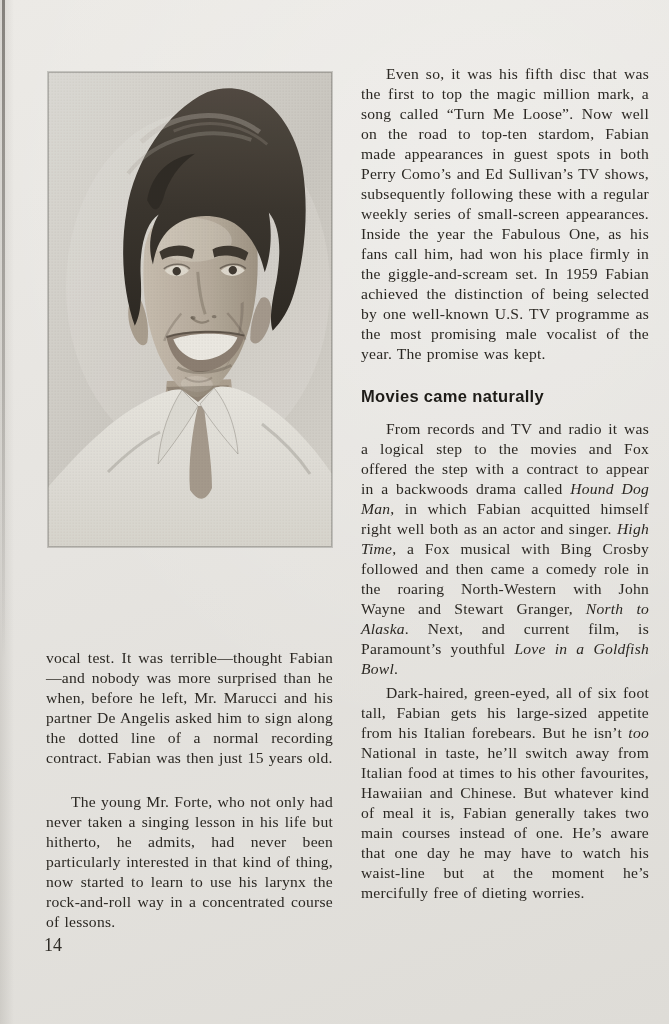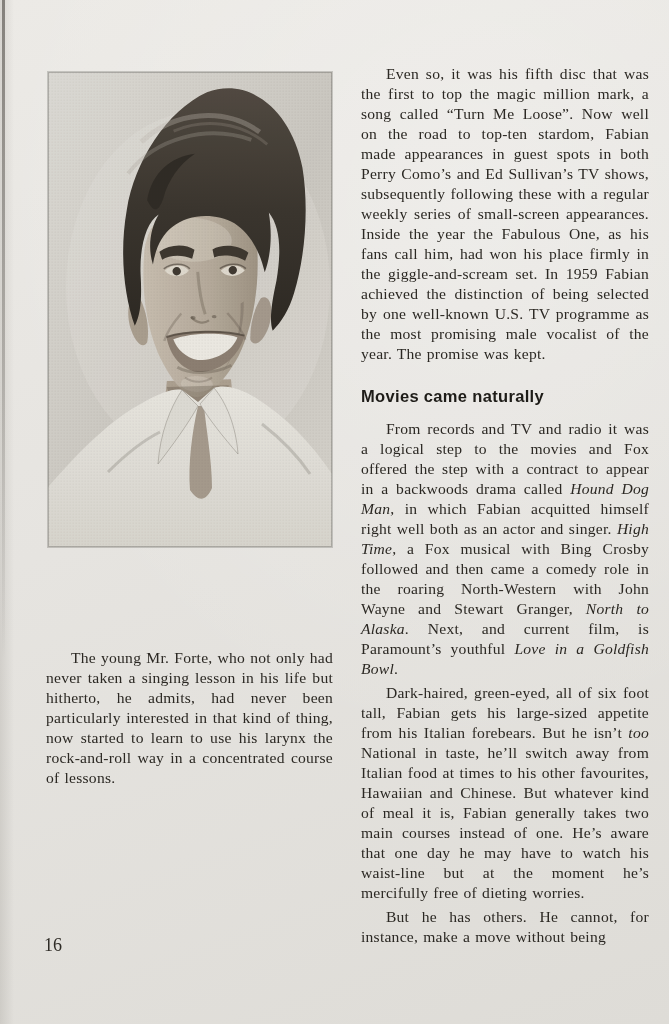--- a/index.html
+++ b/index.html
@@ -169,26 +169,26 @@
 
       <g>
         <rect width="284" height="475" fill="url(#halftone)"></rect>
         <rect x="0.5" y="0.5" width="283" height="474" fill="none" stroke="rgba(40,38,34,0.25)" stroke-width="1"></rect>
       </g>
     </svg>
   </figure>
 
 
   <section class="col col-left">
+    <p class="body-p">vocal test. It was terrible—thought Fabian—and nobody was more surprised than he when, before he left, Mr. Marucci and his partner De Angelis asked him to sign along the dotted line of a normal recording contract. Fabian was then just 15 years old.</p>
     <p class="body-p indent">The young Mr. Forte, who not only had never taken a singing lesson in his life but hitherto, he admits, had never been particularly interested in that kind of thing, now started to learn to use his larynx the rock-and-roll way in a concentrated course of lessons.</p>
   </section>
 
   <section class="col col-right">
     <p class="body-p indent">Even so, it was his fifth disc that was the first to top the magic million mark, a song called “Turn Me Loose”. Now well on the road to top-ten stardom, Fabian made appearances in guest spots in both Perry Como’s and Ed Sullivan’s TV shows, subsequently following these with a regular weekly series of small-screen appearances. Inside the year the Fabulous One, as his fans call him, had won his place firmly in the giggle-and-scream set. In 1959 Fabian achieved the distinction of being selected by one well-known U.S. TV programme as the most promising male vocalist of the year. The promise was kept.</p>
     <h2 class="heading">Movies came naturally</h2>
     <p class="body-p indent"><span>From records and TV and radio it was a logical step to the movies and Fox offered the step with a contract to appear in a backwoods drama called </span><i>Hound Dog Man</i><span>, in which Fabian acquitted himself right well both as an actor and singer. </span><i>High Time</i><span>, a Fox musical with Bing Crosby followed and then came a comedy role in the roaring North-Western with John Wayne and Stewart Granger, </span><i>North to Alaska</i><span>. Next, and current film, is Paramount’s youthful </span><i>Love in a Goldfish Bowl</i><span>.</span></p>
     <p class="body-p indent"><span>Dark-haired, green-eyed, all of six foot tall, Fabian gets his large-sized appetite from his Italian forebears. But he isn’t </span><i>too</i><span> National in taste, he’ll switch away from Italian food at times to his other favourites, Hawaiian and Chinese. But whatever kind of meal it is, Fabian generally takes two main courses instead of one. He’s aware that one day he may have to watch his waist-line but at the moment he’s mercifully free of dieting worries.</span></p>
-    <p class="body-p indent">But he has others. He cannot, for instance, make a move without being</p>
   </section>
 
-  <div class="pagenum">16</div>
+  <div class="pagenum">14</div>
 
 </div>
 
 </body></html>

